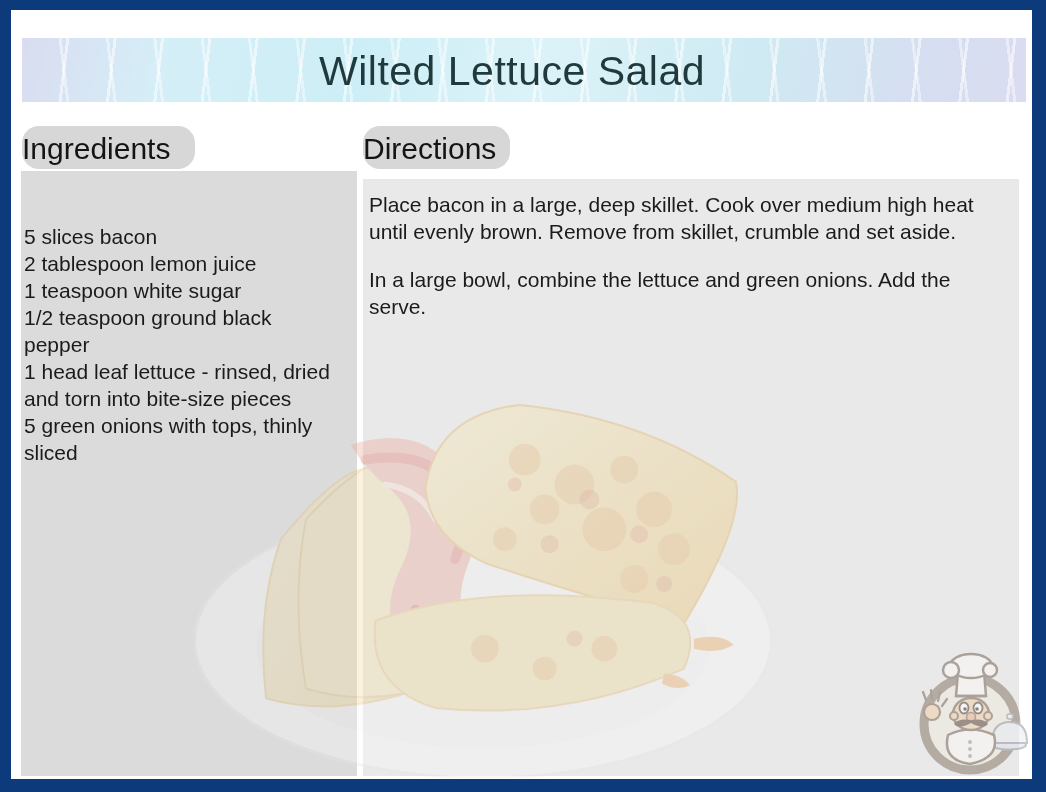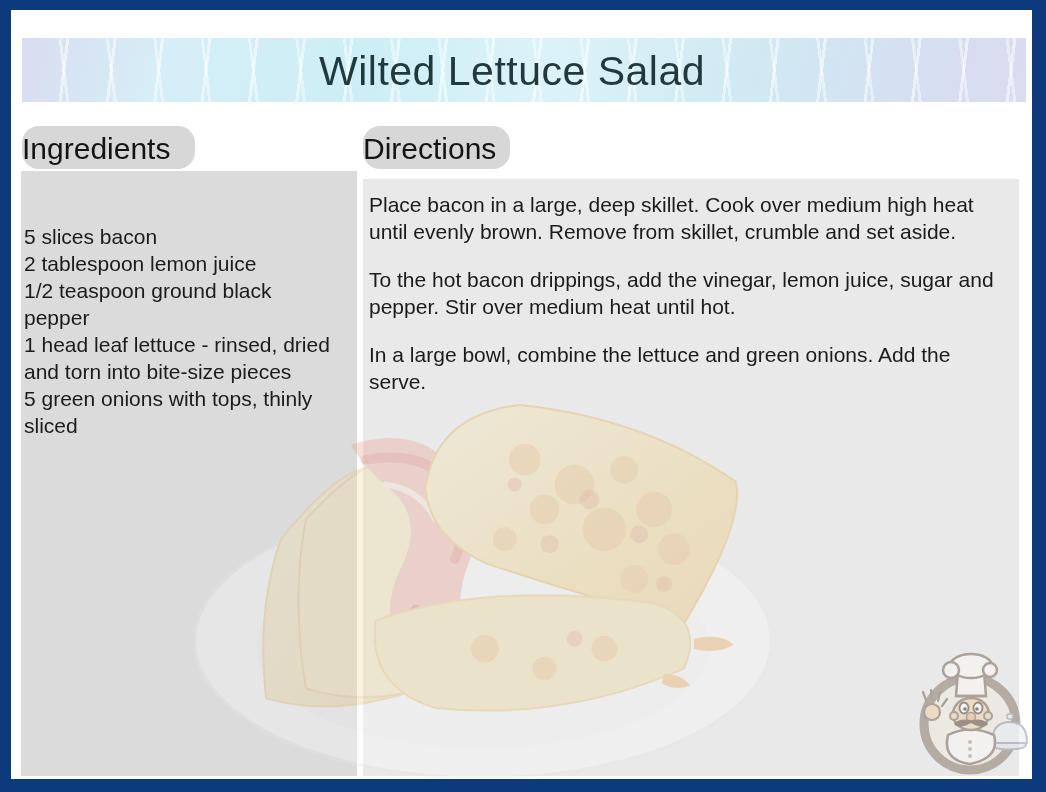--- a/index.html
+++ b/index.html
@@ -148,33 +148,30 @@
 
   <div class="panel panel-ingredients"></div>
   <div class="panel panel-directions"></div>
 
   <div class="sec-head head-ingredients">Ingredients</div>
   <div class="sec-head head-directions">Directions</div>
 
   <div class="ingredients-list">
       <div class="ing-item">5 slices bacon</div>
       <div class="ing-item">2 tablespoon lemon juice</div>
+      <div class="ing-item">1 teaspoon white sugar</div>
       <div class="ing-item">1/2 teaspoon ground black pepper</div>
       <div class="ing-item">1 head leaf lettuce - rinsed, dried and torn into bite-size pieces</div>
       <div class="ing-item">5 green onions with tops, thinly sliced</div>
     </div>
 
   <div class="directions-text">
     <div class="para">
         <div class="dir-line">Place bacon in a large, deep skillet. Cook over medium high heat</div>
         <div class="dir-line">until evenly brown. Remove from skillet, crumble and set aside.</div>
       </div>
     <div class="para">
-        <div class="dir-line">To the hot bacon drippings, add the vinegar, lemon juice, sugar and</div>
-        <div class="dir-line">pepper. Stir over medium heat until hot.</div>
-      </div>
-    <div class="para">
         <div class="dir-line">In a large bowl, combine the lettuce and green onions. Add the</div>
         <div class="dir-line">serve.</div>
       </div>
   </div>
 
 </div>
 
 </body></html>

